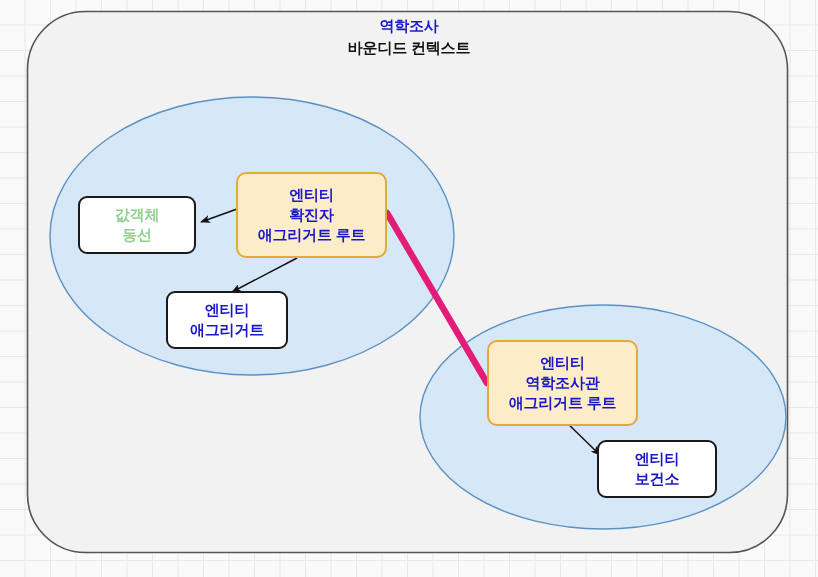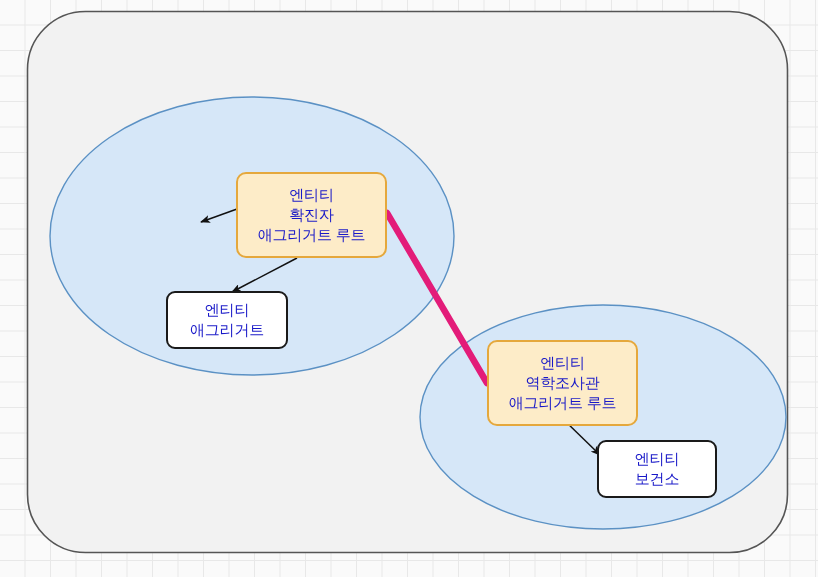--- a/index.html
+++ b/index.html
@@ -34,21 +34,21 @@
   .node-box {
     position: absolute;
     box-sizing: border-box;
     display: flex;
     flex-direction: column;
     align-items: center;
     justify-content: center;
     text-align: center;
     line-height: 1.32;
     font-size: 15px;
-    font-weight: normal;
+    font-weight: bold;
     letter-spacing: -0.2px;
   }
   .entity-box {
     background: #ffffff;
     border: 2px solid #1a1a1a;
     border-radius: 9px;
     color: #1818c8;
   }
   .value-box {
     background: #ffffff;
@@ -98,21 +98,29 @@
 
     <line x1="387" y1="213" x2="487" y2="383" stroke="#e31c79" stroke-width="6.5" stroke-linecap="round"></line>
 
     <line x1="237" y1="209" x2="201" y2="222" stroke="#111111" stroke-width="1.5" marker-end="url(#arrowhead)"></line>
 
     <line x1="297" y1="258" x2="232" y2="292" stroke="#111111" stroke-width="1.5" marker-end="url(#arrowhead)"></line>
 
     <line x1="563" y1="419" x2="600" y2="455" stroke="#111111" stroke-width="1.5" marker-end="url(#arrowhead)"></line>
   </svg>
 
+  <div id="ctx-title">
+    <span class="t1">역학조사</span>
+    <span class="t2">바운디드 컨텍스트</span>
+  </div>
 
+  <div class="node-box value-box" style="left:78px; top:196px; width:118px; height:58px;">
+    <span class="node-line">값객체</span>
+    <span class="node-line">동선</span>
+  </div>
 
   <div class="node-box aggregate-box" style="left:236px; top:172px; width:151px; height:86px;">
     <span class="node-line">엔티티</span>
     <span class="node-line">확진자</span>
     <span class="node-line">애그리거트 루트</span>
   </div>
 
   <div class="node-box entity-box" style="left:166px; top:291px; width:122px; height:58px;">
     <span class="node-line">엔티티</span>
     <span class="node-line">애그리거트</span>

